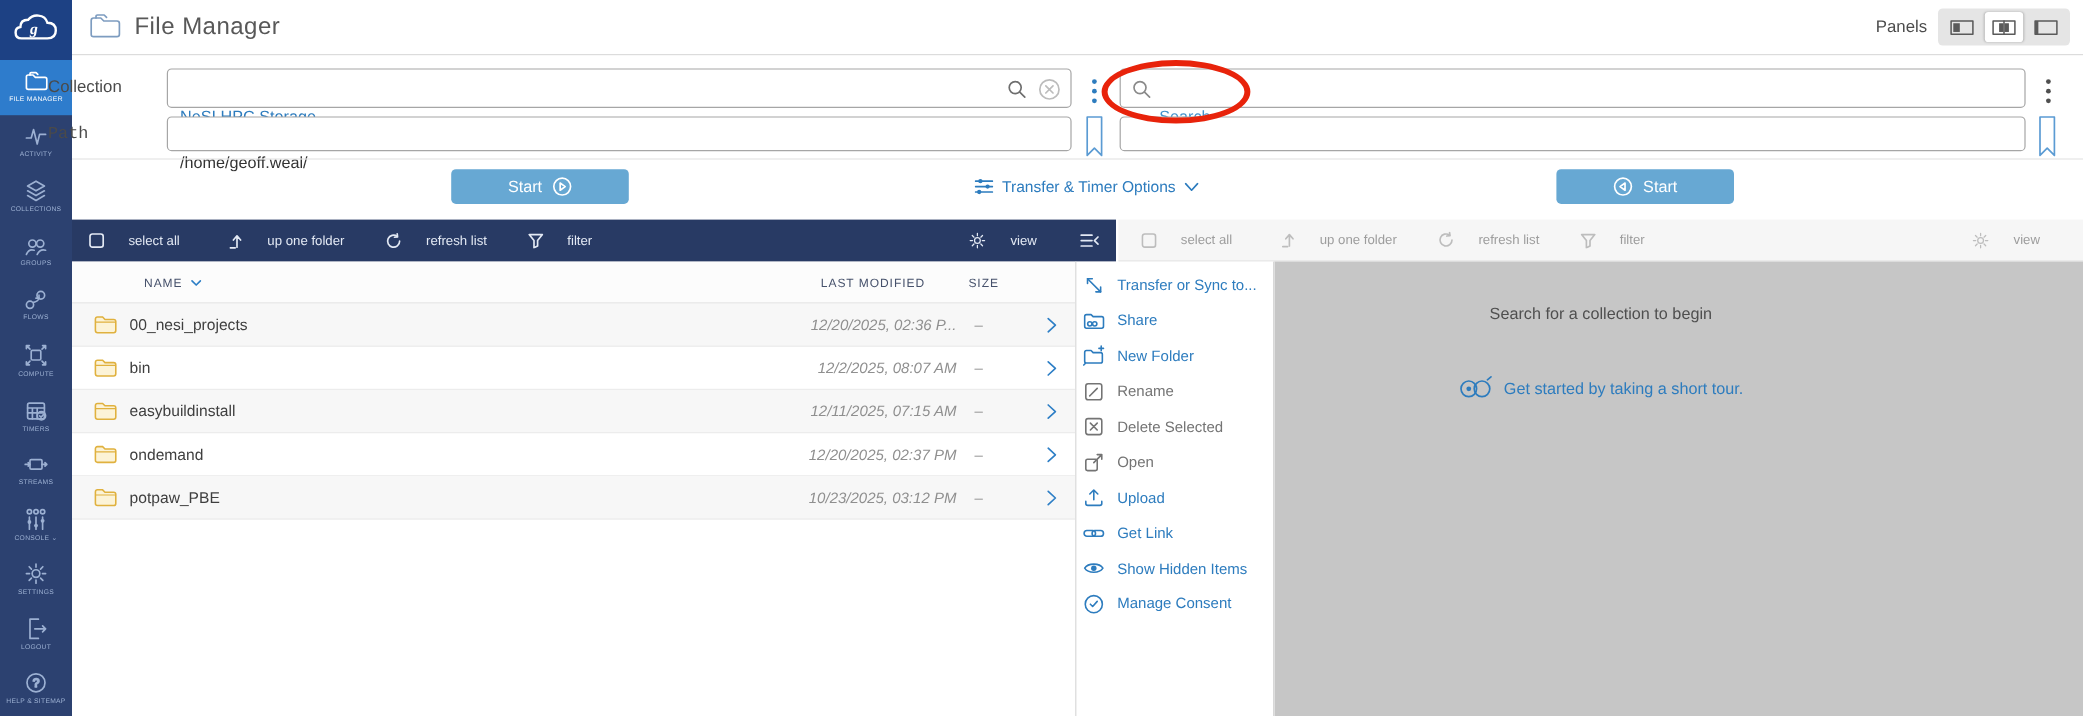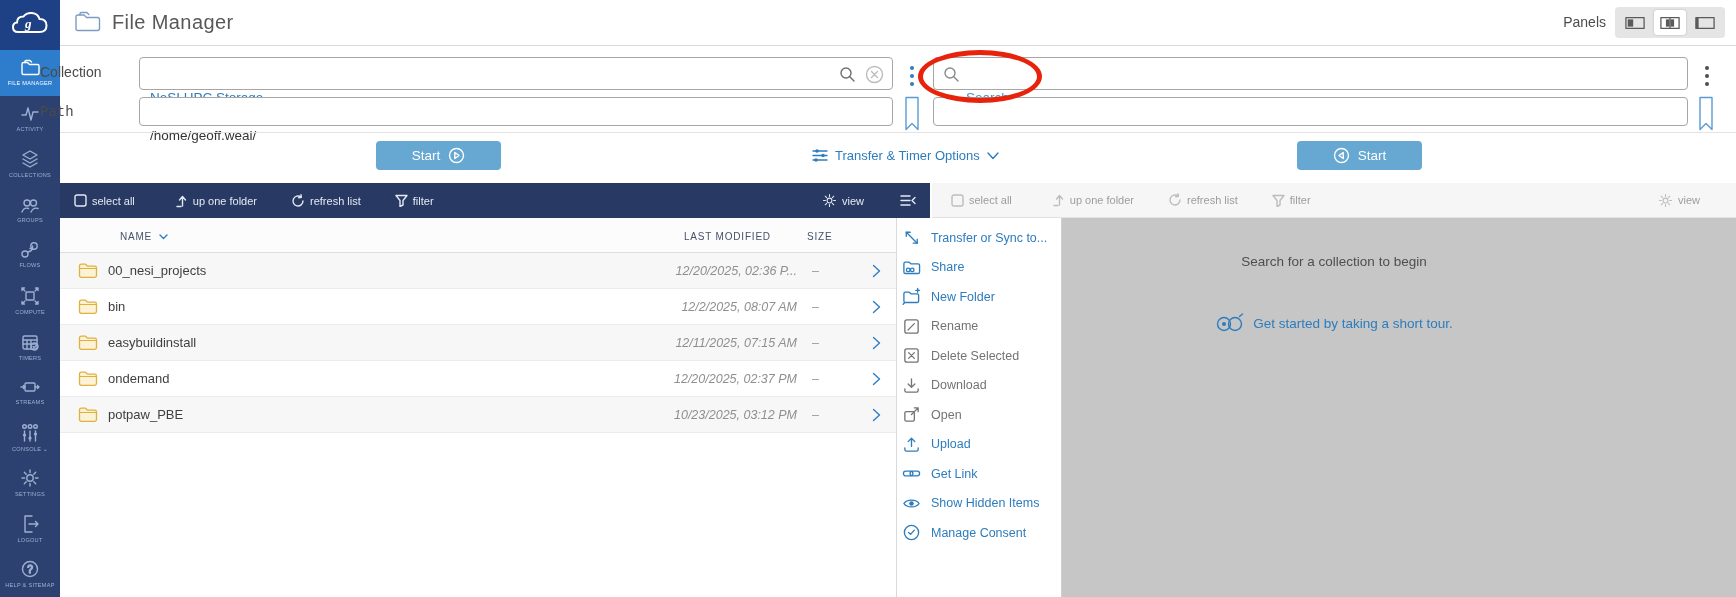--- a/index.html
+++ b/index.html
@@ -31,28 +31,28 @@
   .coll-input input{color:#2d7cbe;font-size:13.5px;padding-left:10px;}
   .path-input input{color:#333;font-size:13.5px;padding-left:10px;}
   .search-input input{color:#333;font-size:13.5px;padding-left:32px;}
   .search-input input::placeholder{color:#4292cc;opacity:1;}
   .kebab{width:14px;height:28px;display:flex;flex-direction:column;align-items:center;justify-content:center;gap:4px;background:none;border:none;cursor:pointer;}
   .kebab i{width:4px;height:4px;border-radius:50%;display:block;}
   .kebab.blue i{background:#2d7cbe;}
   .kebab.gray i{background:#4f4f4f;}
   .divider{left:60px;top:132px;width:1676px;height:1px;background:#e4e4e4;}
   .startbtn{border:none;border-radius:4px;background:#67a8d3;color:#fff;font-size:13.5px;font-family:inherit;
-            display:flex;align-items:center;justify-content:center;gap:8px;cursor:pointer;width:125px;height:29px;}
+            display:flex;align-items:center;justify-content:center;gap:8px;cursor:pointer;width:148px;height:29px;}
   .topts{height:29px;display:flex;align-items:center;gap:7px;color:#2d7cbe;font-size:13px;cursor:pointer;background:none;border:none;font-family:inherit;}
   
   .dtoolbar{left:60px;top:183px;width:870px;height:35px;background:#283a64;display:flex;align-items:center;
             color:#e3e9f4;font-size:11px;letter-spacing:.3px;padding:0 8px;box-sizing:border-box;}
   .ltoolbar{left:932px;top:183px;width:804px;height:35px;background:#f6f6f6;border-bottom:1px solid #e2e2e2;display:flex;align-items:center;
             color:#9d9d9d;font-size:11px;letter-spacing:.3px;padding:0 30px 0 13px;box-sizing:border-box;}
-  .titem{display:flex;align-items:center;gap:5px;background:none;border:none;color:inherit;font:inherit;cursor:pointer;}
+  .titem{display:flex;align-items:center;gap:20px;background:none;border:none;color:inherit;font:inherit;cursor:pointer;}
   
   .lheader{left:60px;top:218px;width:836px;height:35px;background:#fcfcfc;border-bottom:1px solid #dfdfdf;box-sizing:border-box;
            font-size:10px;letter-spacing:.8px;color:#46516b;}
   .rows{left:60px;top:253px;width:836px;}
   .frow{position:relative;height:36px;border-bottom:1px solid #ececec;box-sizing:border-box;cursor:pointer;padding-left:48px;}
   .frow.odd{background:#f7f7f7;}
   .fname{position:absolute;left:48px;top:10px;font-size:13px;color:#3f3f3f;}
   .fdate{position:absolute;right:99px;top:11px;font-size:12.5px;font-style:italic;color:#8f8f8f;}
   .fsize{position:absolute;left:752px;top:11px;font-size:12.5px;color:#9a9a9a;}
   .rchev{position:absolute;left:812px;top:11px;color:#2e7fc6;}
@@ -484,27 +484,20 @@
     </button>
     <button class="mitem off">
       <svg class="ic" width="19" height="19" viewBox="0 0 20 20">
           <rect x="3" y="3" width="14" height="14" rx="2"></rect>
           <path d="M7 7 l6 6 M13 7 l-6 6"></path>
         </svg>
       <span>Delete Selected</span>
     </button>
     <button class="mitem off">
       <svg class="ic" width="19" height="19" viewBox="0 0 20 20">
-          <path d="M10 3 v8.5 M6.5 8.5 L10 12 l3.5-3.5"></path>
-          <path d="M3 13.5 v1.8 q0 1.7 1.7 1.7 h10.6 q1.7 0 1.7-1.7 v-1.8"></path>
-        </svg>
-      <span>Download</span>
-    </button>
-    <button class="mitem off">
-      <svg class="ic" width="19" height="19" viewBox="0 0 20 20">
           <rect x="3" y="7" width="10" height="10" rx="1.5"></rect>
           <path d="M10 10 L17 3 M13 3 h4 v4"></path>
         </svg>
       <span>Open</span>
     </button>
     <button class="mitem on">
       <svg class="ic" width="19" height="19" viewBox="0 0 20 20">
           <path d="M10 12 V3.5 M6.5 7 L10 3.5 L13.5 7"></path>
           <path d="M3 13.5 v1.8 q0 1.7 1.7 1.7 h10.6 q1.7 0 1.7-1.7 v-1.8"></path>
         </svg>

